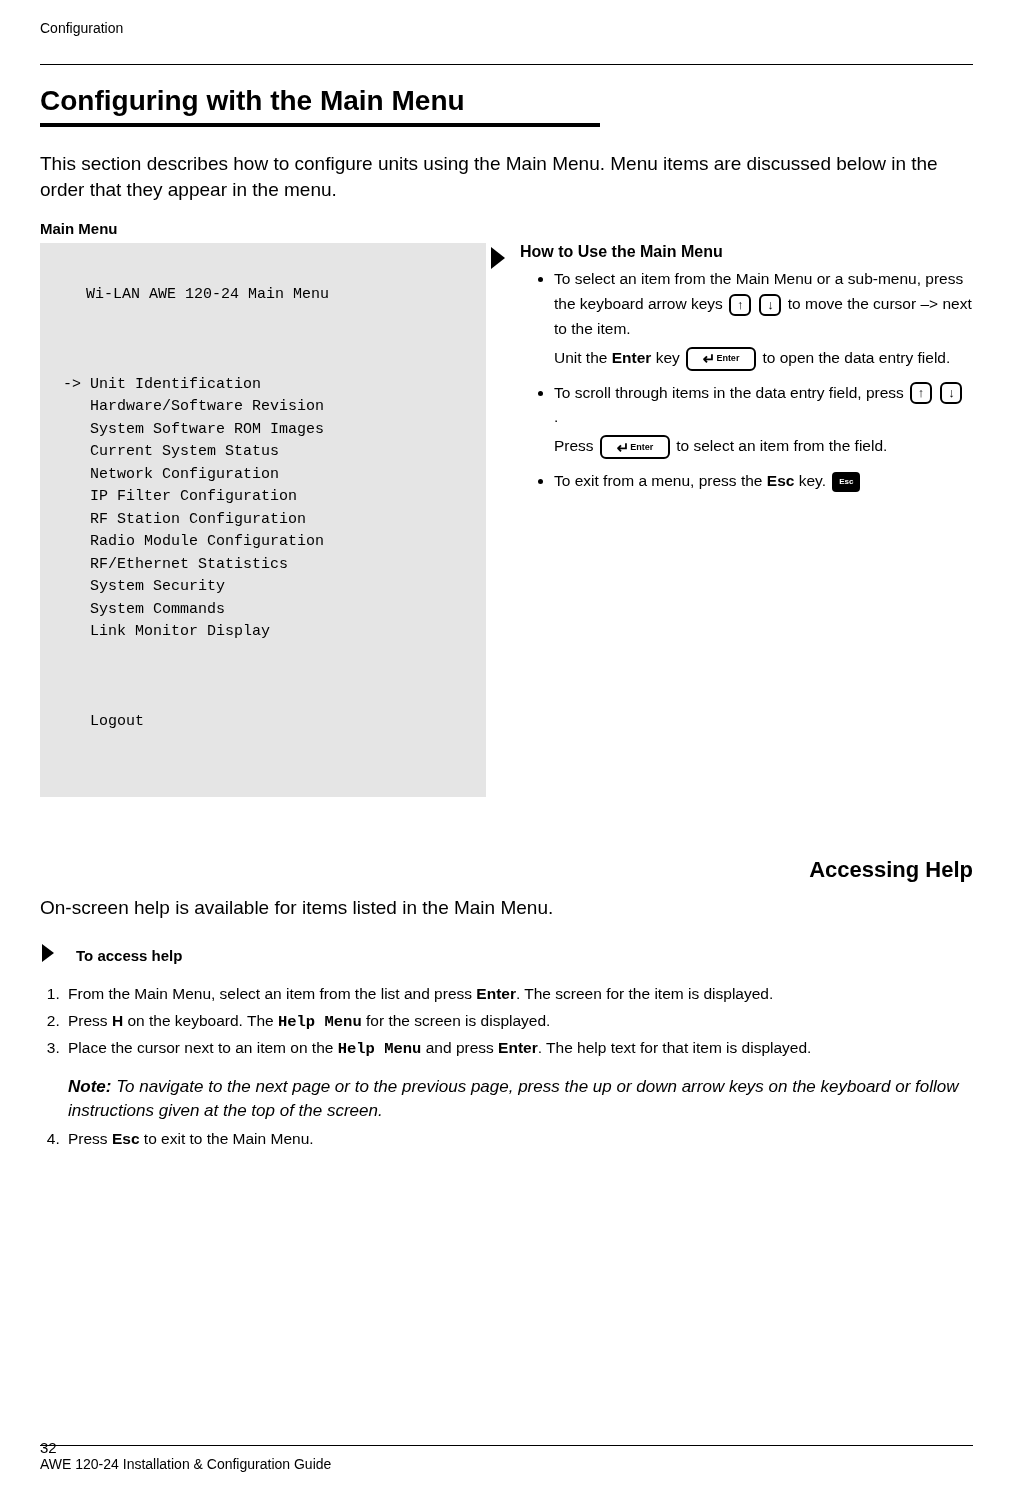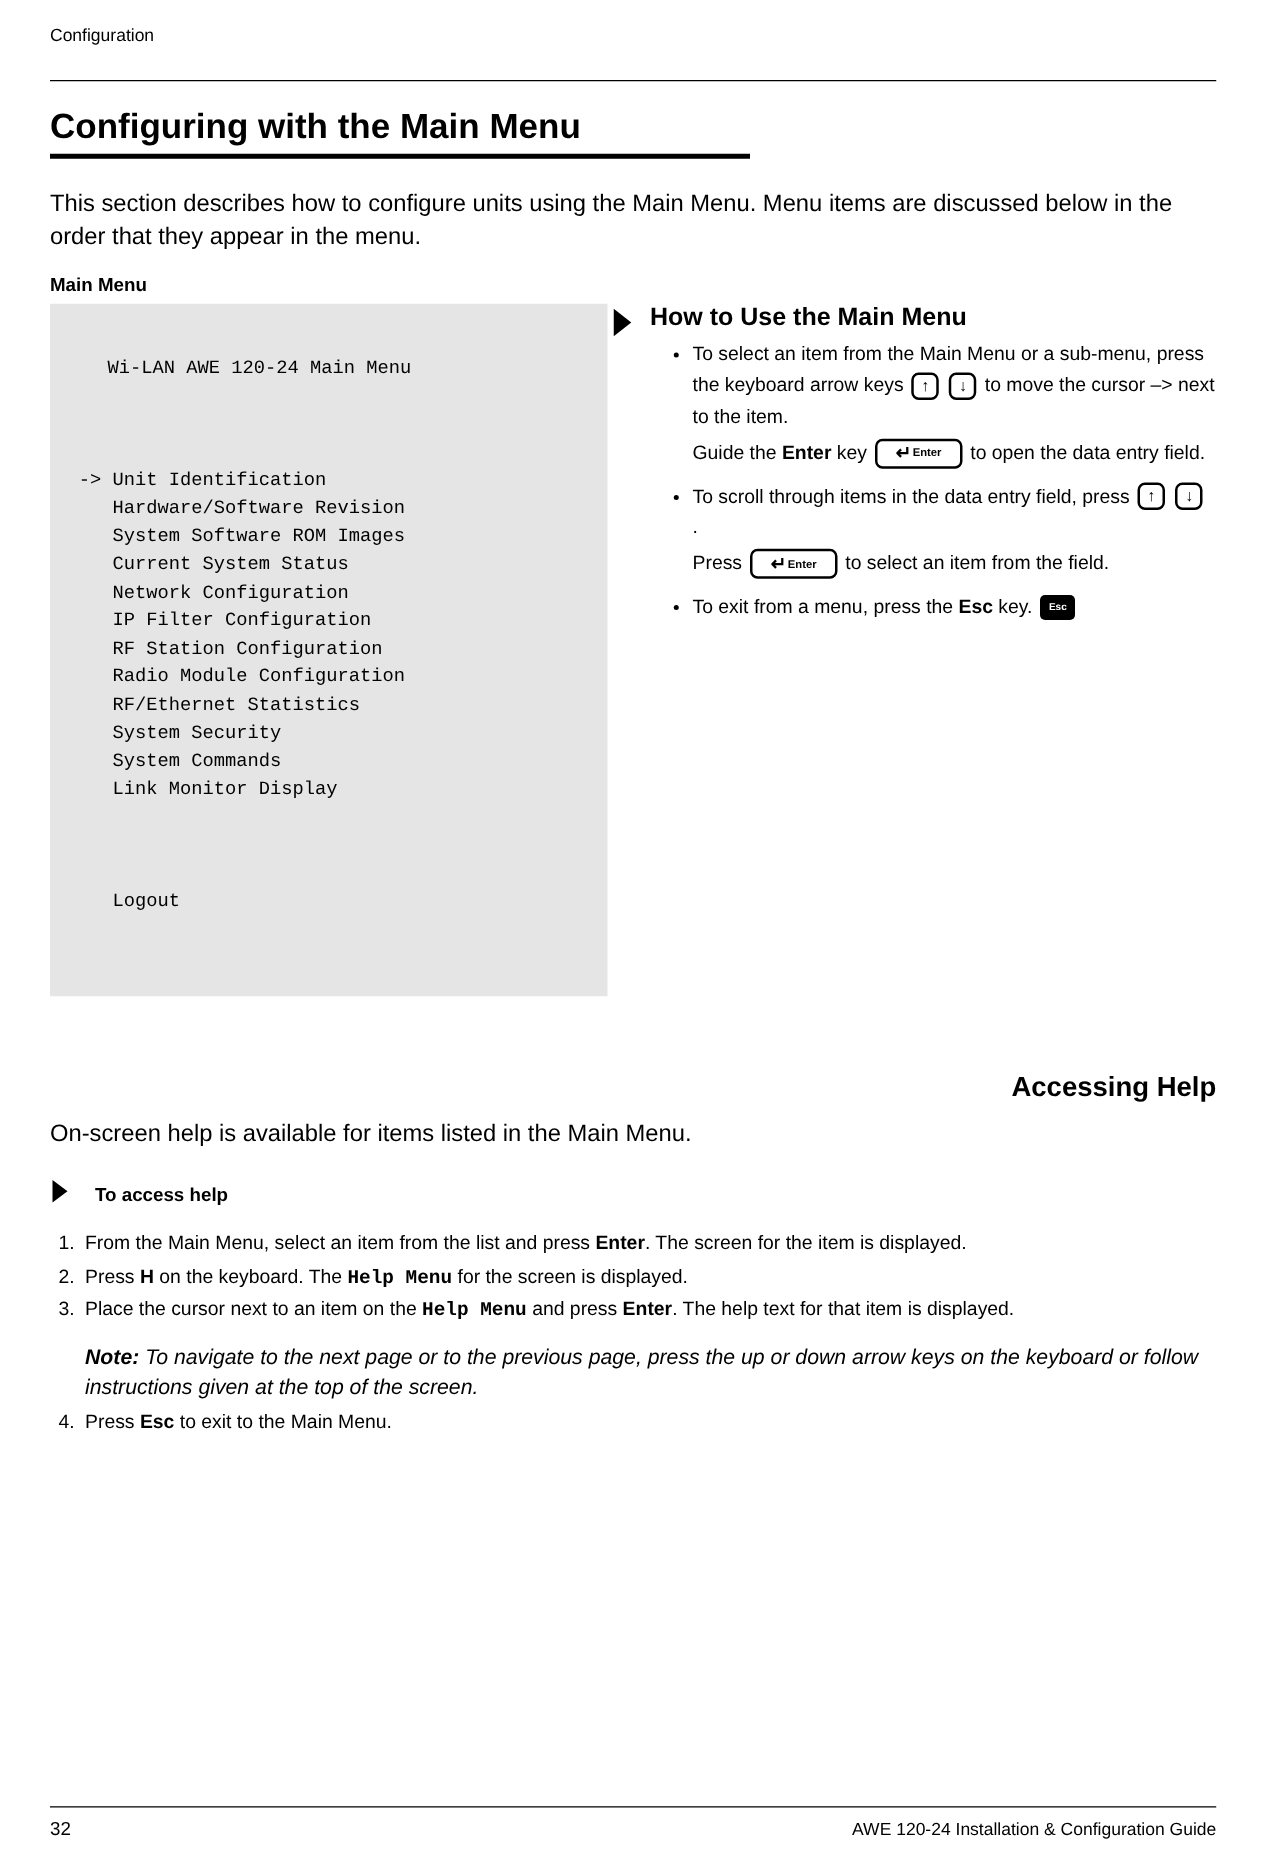--- a/index.html
+++ b/index.html
@@ -77,21 +77,21 @@
     .arrow-sep svg {
       margin-left: -4px;
     }
     .howto {
       flex: 1;
       padding-left: 6px;
     }
     .howto-title {
       font-family: Arial, Helvetica, sans-serif;
       font-weight: bold;
-      font-size: 20px;
+      font-size: 16px;
       margin-bottom: 6px;
     }
     .howto ul {
       list-style: disc;
       margin: 0 0 0 34px;
       padding: 0;
     }
     .howto li {
       font-size: 15.5px;
       margin-bottom: 10px;
@@ -178,20 +178,21 @@
     }
     .footer {
       position: absolute;
       bottom: 28px;
       left: 40px;
       right: 40px;
       display: flex;
       justify-content: space-between;
       font-size: 14px;
       align-items: baseline;
+      flex-direction: column;
     }
     .footer .pgn {
       font-size: 15px;
     }
     .footer-line {
       border-top: 1px solid #000;
       position: absolute;
       bottom: 54px;
       left: 40px;
       right: 40px;
@@ -235,21 +236,21 @@
       <div class="howto-title">How to Use the Main Menu</div>
       <ul>
         <li>
           <p>
             <span>To select an item from the Main Menu or a sub-menu, press the keyboard arrow keys </span>
             <span class="key-icon arrow-key">↑</span>
             <span class="key-icon arrow-key">↓</span>
             <span> to move the cursor –&gt; next to the item.</span>
           </p>
           <p>
-            <span>Guide the </span><b>Enter</b><span> key </span>
+            <span>Unit the </span><b>Enter</b><span> key </span>
             <span class="key-icon enter-key">
                 <span class="enter-arrow">↵</span>
                 <span>Enter</span>
               </span>
             <span> to open the data entry field.</span>
           </p>
         </li>
         <li>
           <p>
             <span>To scroll through items in the data entry field, press  </span>

